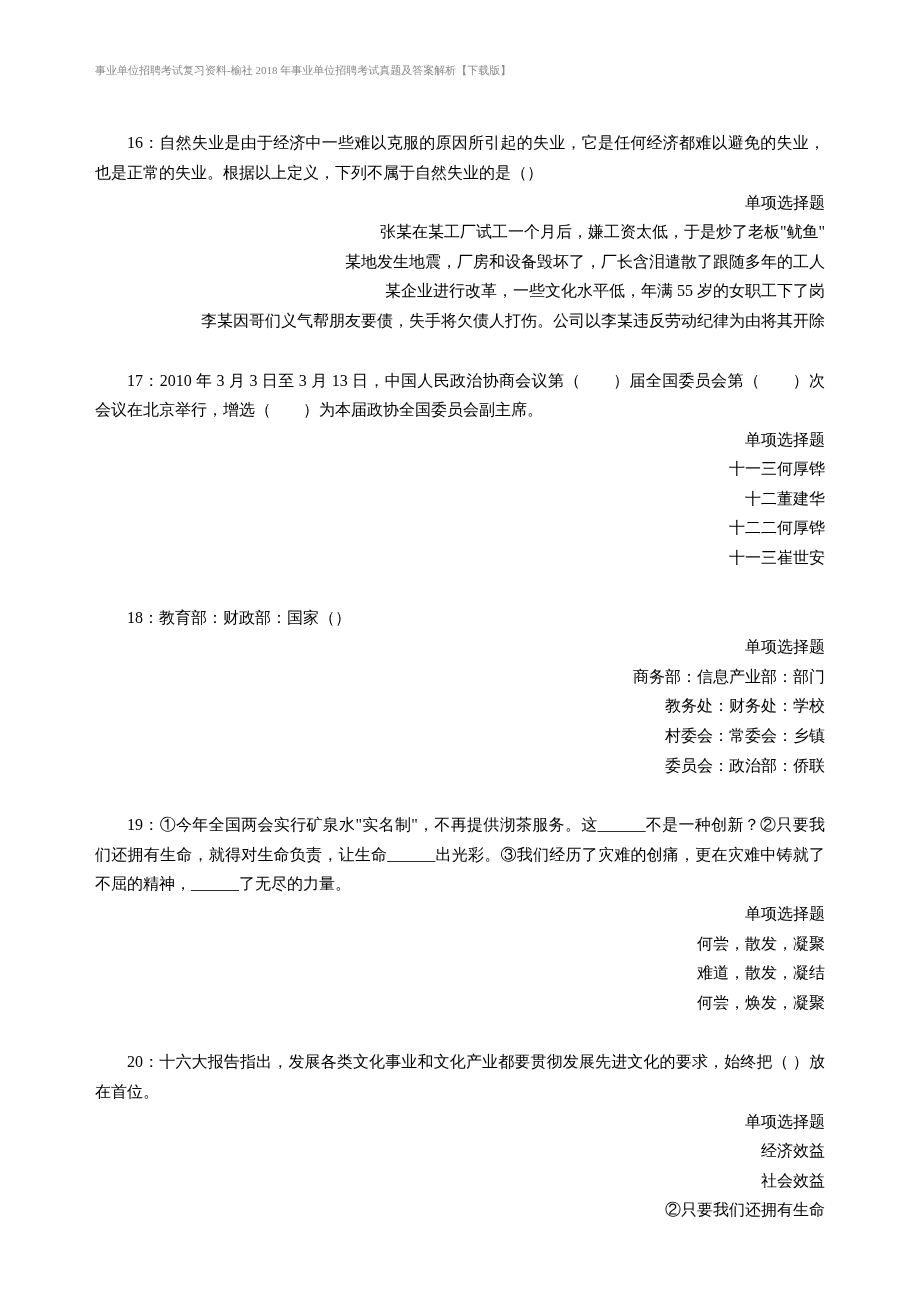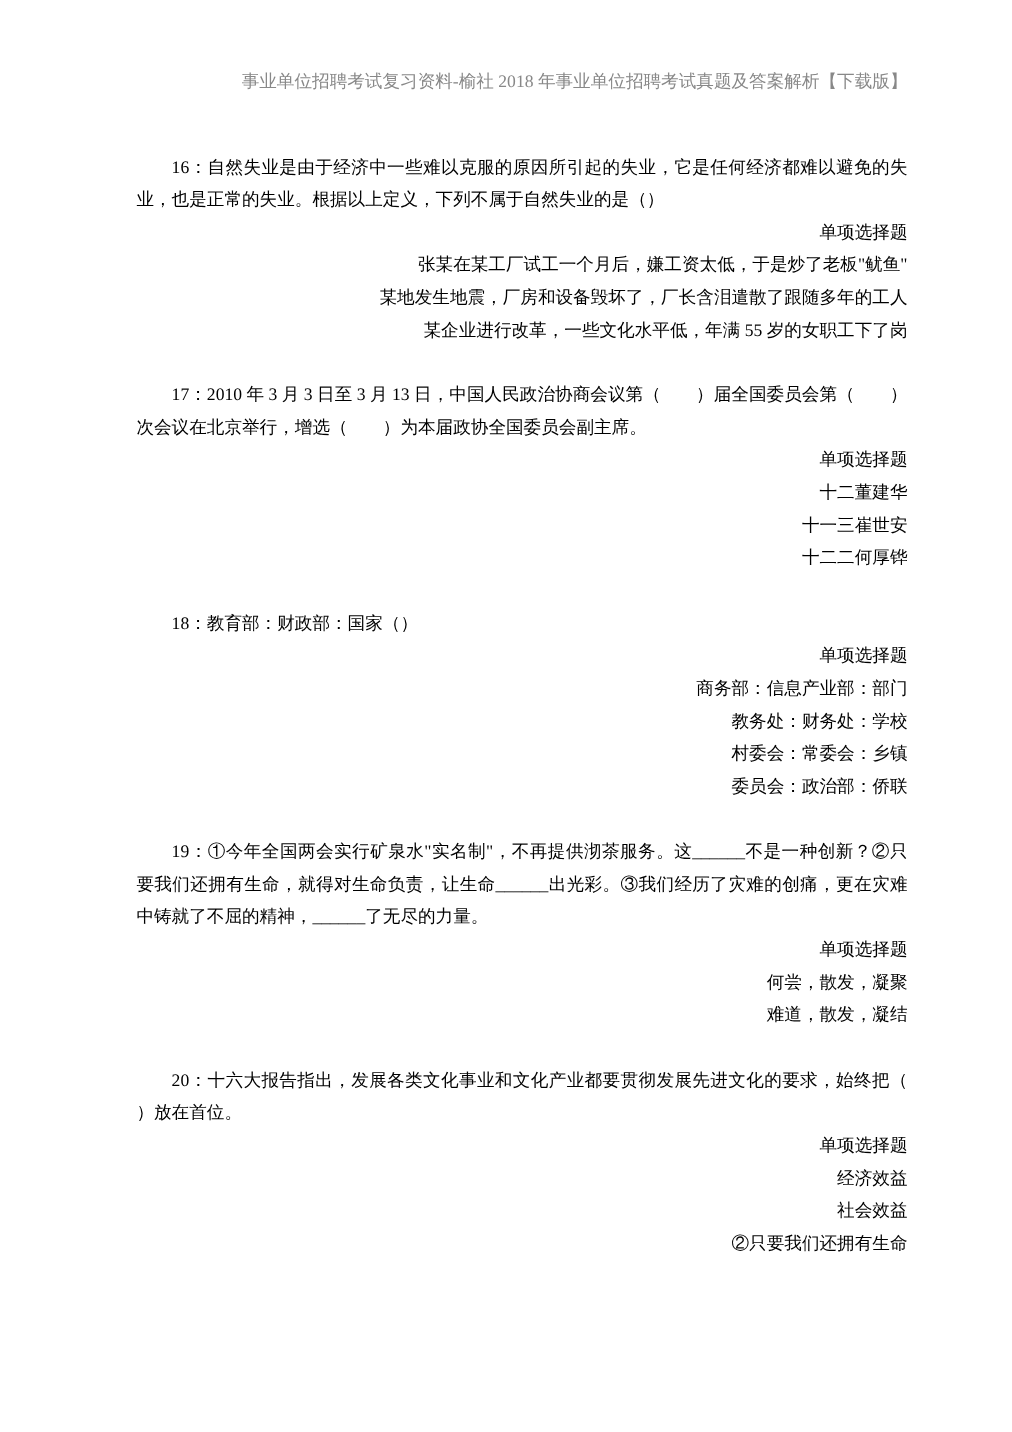--- a/index.html
+++ b/index.html
@@ -11,72 +11,74 @@
       font-family: "SimSun", "宋体", serif;
       font-size: 16px;
       line-height: 1.85;
       color: #000;
       background: #fff;
       width: 920px;
       min-height: 1302px;
       padding: 60px 95px 40px 95px;
     }
     .header {
-      text-align: right;
+      text-align: left;
       color: #888;
-      font-size: 16px;
+      font-size: 11px;
       margin-bottom: 48px;
     }
     .question-block {
       margin-bottom: 30px;
     }
     .question-text {
       text-indent: 2em;
       text-align: justify;
-      margin-left: 29px;
     }
     .option {
       text-align: right;
     }
   </style>
 </head>
 <body>
 
 <div class="header">事业单位招聘考试复习资料-榆社 2018 年事业单位招聘考试真题及答案解析【下载版】</div>
 
 <div class="question-block">
   <div class="question-text">16：自然失业是由于经济中一些难以克服的原因所引起的失业，它是任何经济都难以避免的失业，也是正常的失业。根据以上定义，下列不属于自然失业的是（）</div>
   <div class="option">单项选择题</div>
   <div class="option">张某在某工厂试工一个月后，嫌工资太低，于是炒了老板"鱿鱼"</div>
   <div class="option">某地发生地震，厂房和设备毁坏了，厂长含泪遣散了跟随多年的工人</div>
   <div class="option">某企业进行改革，一些文化水平低，年满 55 岁的女职工下了岗</div>
+  <div class="option">李某因哥们义气帮朋友要债，失手将欠债人打伤。公司以李某违反劳动纪律为由将其开除</div>
 </div>
 
 <div class="question-block">
   <div class="question-text">17：2010 年 3 月 3 日至 3 月 13 日，中国人民政治协商会议第（　　）届全国委员会第（　　）次会议在北京举行，增选（　　）为本届政协全国委员会副主席。</div>
   <div class="option">单项选择题</div>
+  <div class="option">十一三何厚铧</div>
   <div class="option">十二董建华</div>
+  <div class="option">十二二何厚铧</div>
   <div class="option">十一三崔世安</div>
-  <div class="option">十二二何厚铧</div>
 </div>
 
 <div class="question-block">
   <div class="question-text">18：教育部：财政部：国家（）</div>
   <div class="option">单项选择题</div>
   <div class="option">商务部：信息产业部：部门</div>
   <div class="option">教务处：财务处：学校</div>
   <div class="option">村委会：常委会：乡镇</div>
   <div class="option">委员会：政治部：侨联</div>
 </div>
 
 <div class="question-block">
   <div class="question-text">19：①今年全国两会实行矿泉水"实名制"，不再提供沏茶服务。这______不是一种创新？②只要我们还拥有生命，就得对生命负责，让生命______出光彩。③我们经历了灾难的创痛，更在灾难中铸就了不屈的精神，______了无尽的力量。</div>
   <div class="option">单项选择题</div>
   <div class="option">何尝，散发，凝聚</div>
   <div class="option">难道，散发，凝结</div>
+  <div class="option">何尝，焕发，凝聚</div>
 </div>
 
 <div class="question-block">
   <div class="question-text">20：十六大报告指出，发展各类文化事业和文化产业都要贯彻发展先进文化的要求，始终把（  ）放在首位。</div>
   <div class="option">单项选择题</div>
   <div class="option">经济效益</div>
   <div class="option">社会效益</div>
   <div class="option">②只要我们还拥有生命</div>
 </div>
 

